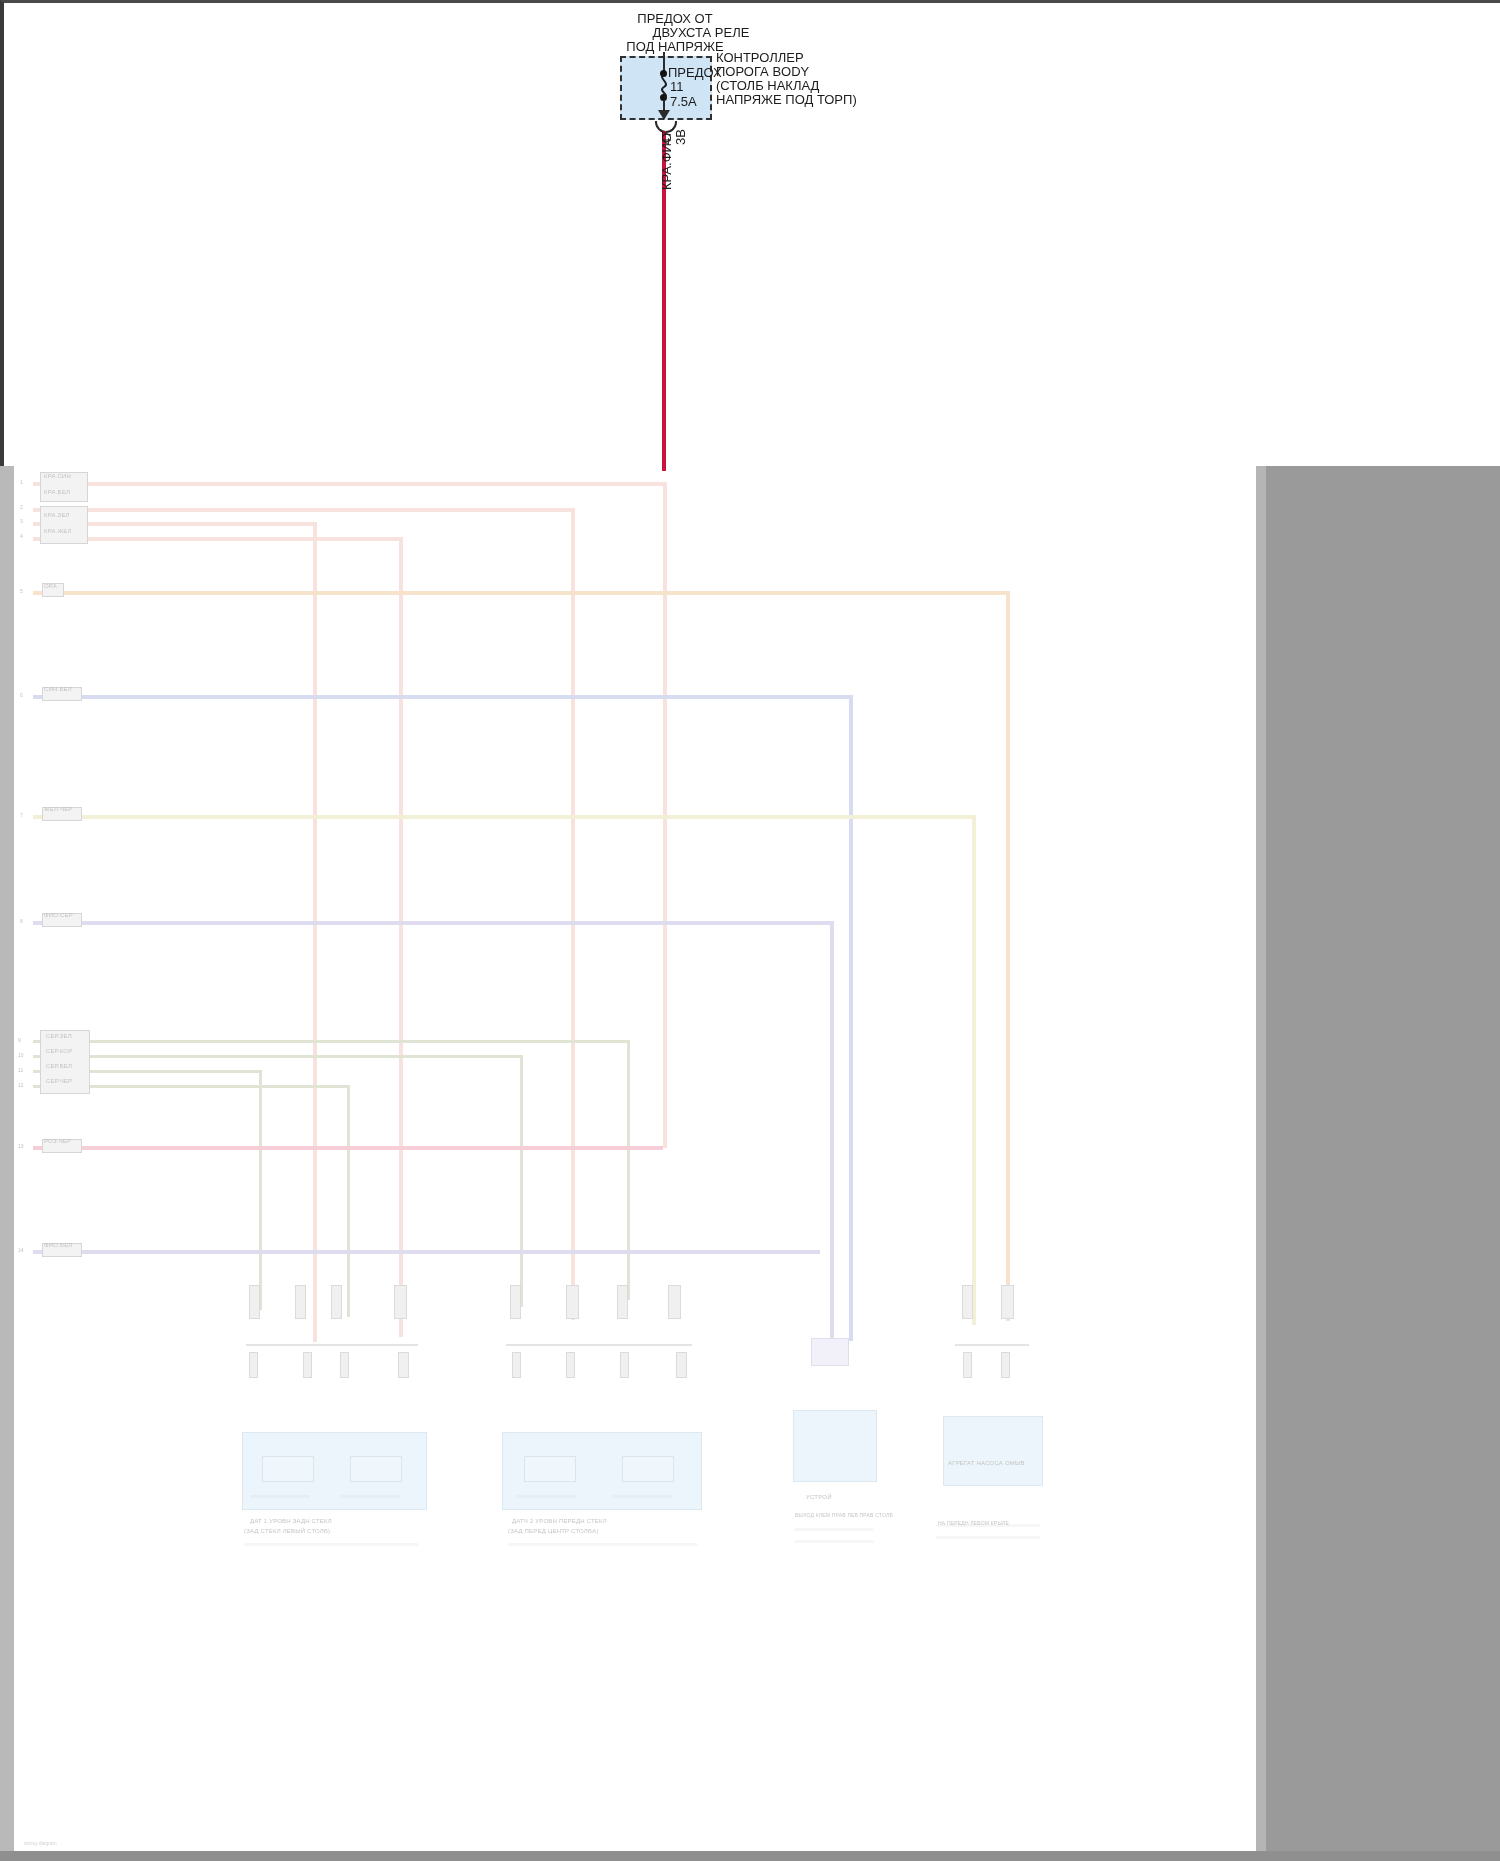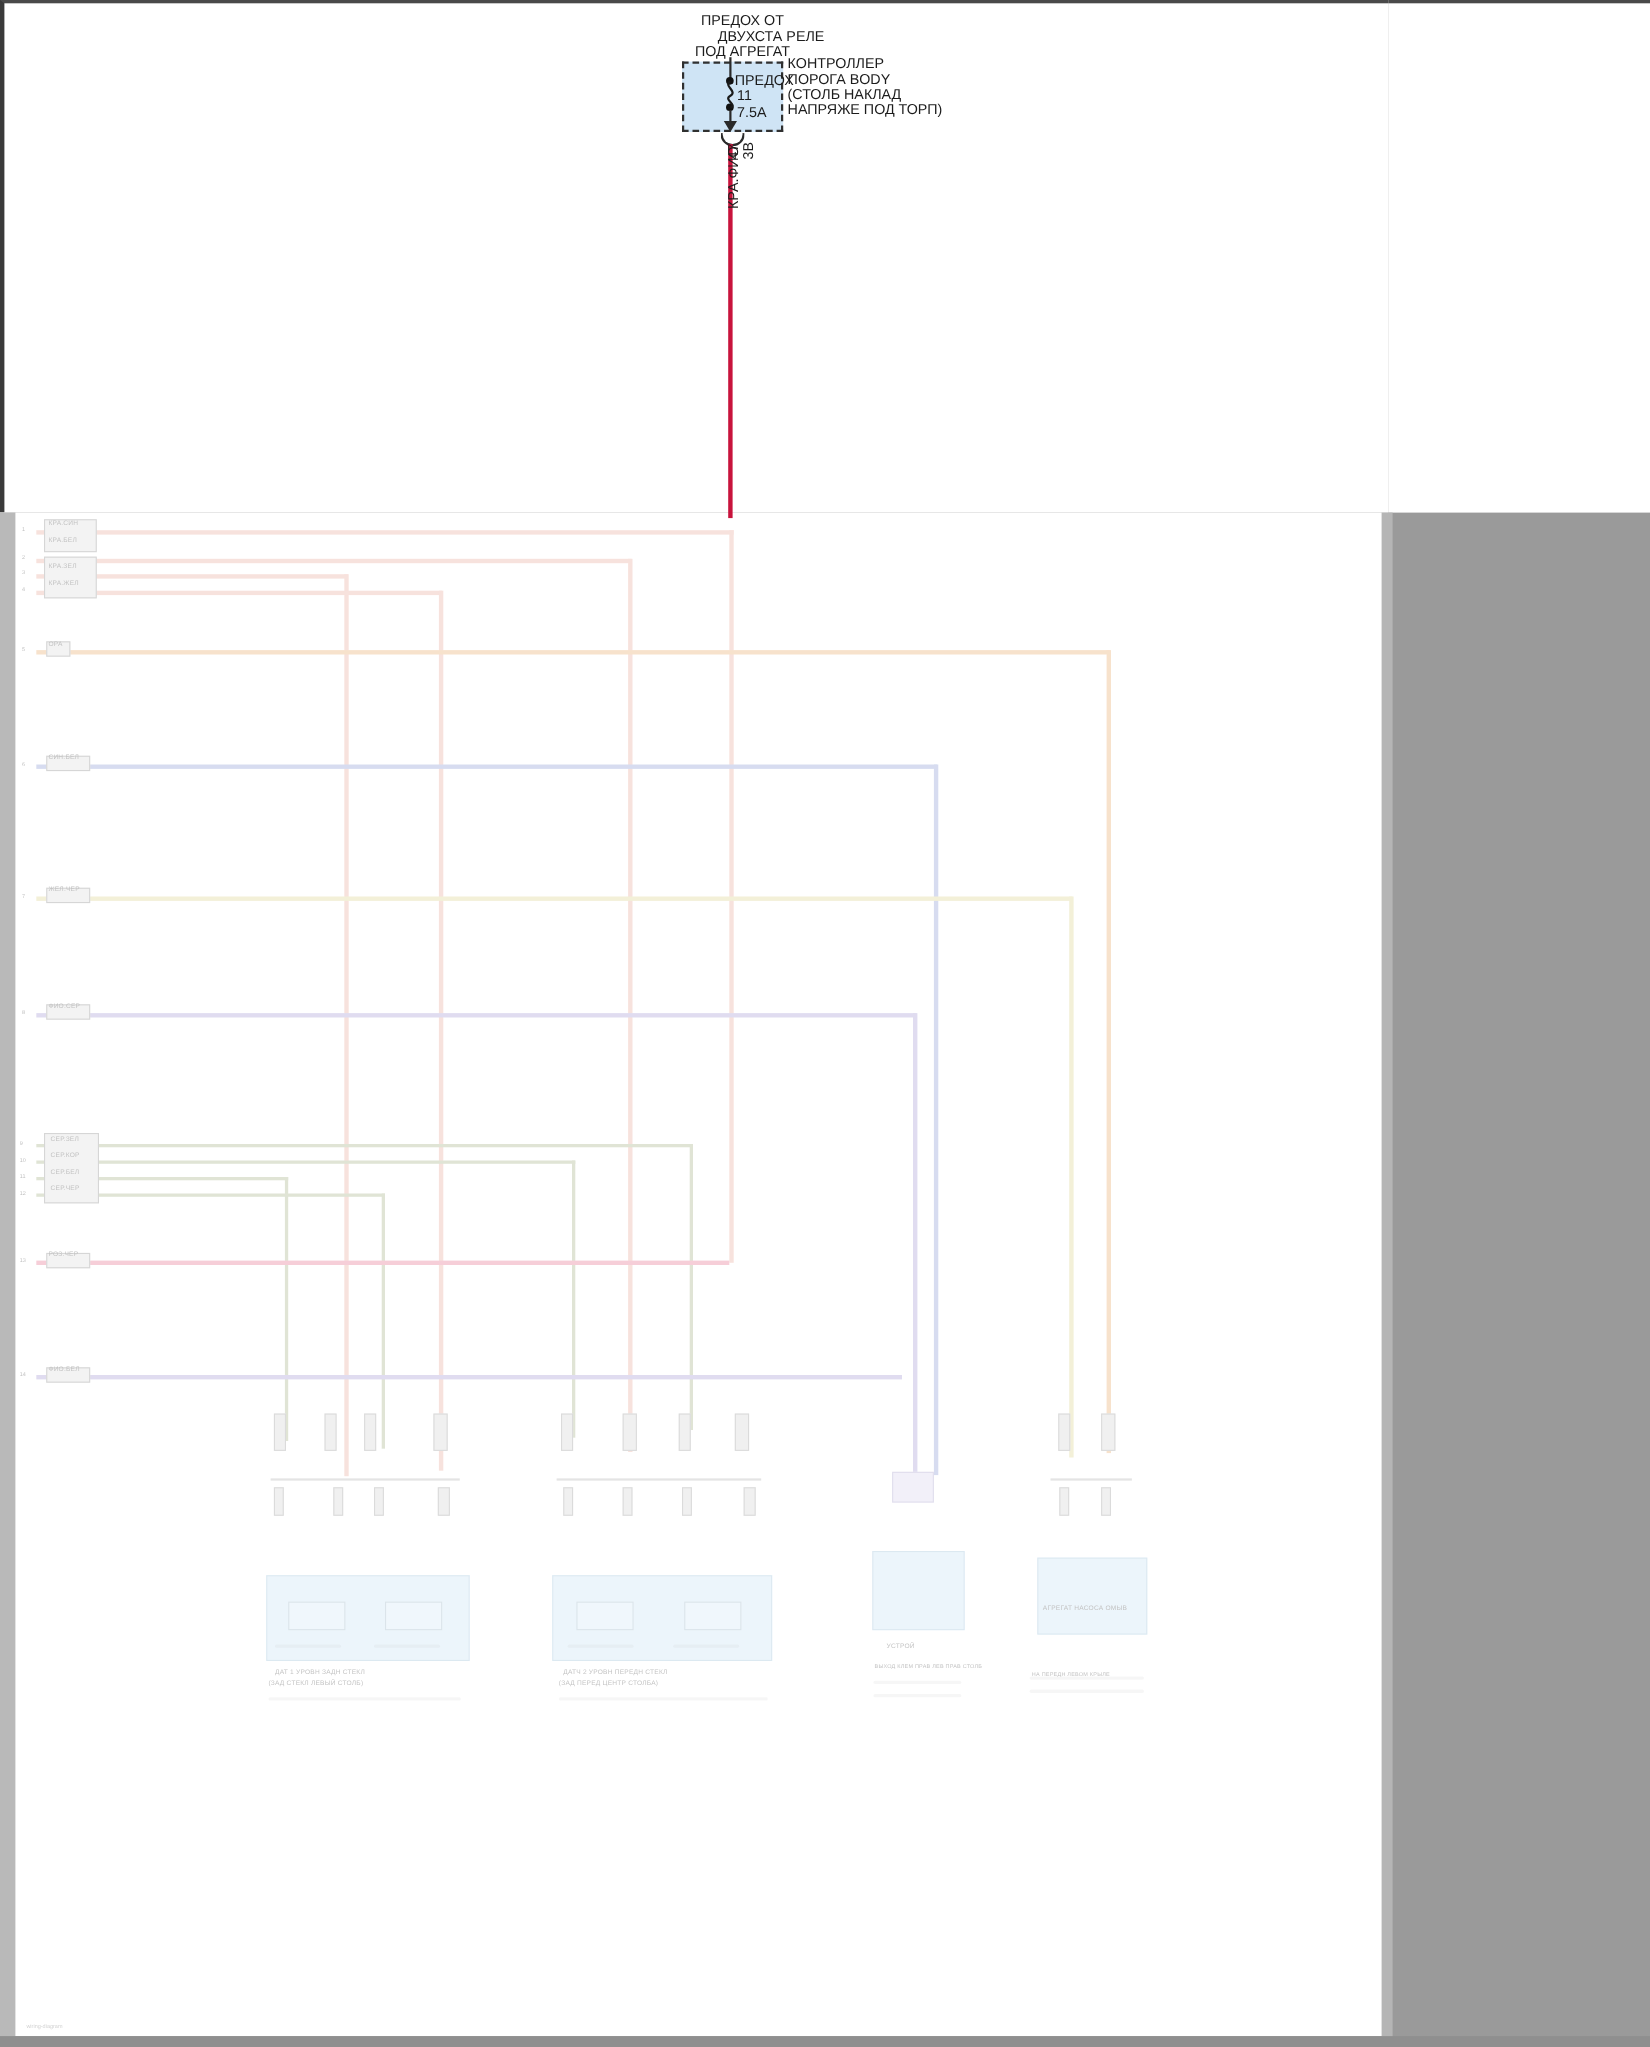--- a/index.html
+++ b/index.html
@@ -186,21 +186,21 @@
 <div id="page">
 
   <div class="sheet-top"></div>
   <div class="sheet-top-rightband"></div>
   <div class="sheet-bottom"></div>
   <div class="sheet-right-edge"></div>
   <div class="bottom-strip"></div>
 
   <div class="txt c" style="left:575px; top:11px; width:200px;">ПРЕДОХ ОТ</div>
   <div class="txt c" style="left:601px; top:25px; width:200px;">ДВУХСТА РЕЛЕ</div>
-  <div class="txt c" style="left:575px; top:39px; width:200px;">ПОД АГРЕГАТ</div>
+  <div class="txt c" style="left:575px; top:39px; width:200px;">ПОД НАПРЯЖЕ</div>
 
   <div class="fusebox" style="left:620px; top:56px; width:92px; height:64px;"></div>
 
   <div class="wire vwire" style="left:663px; top:52px; height:22px; background:#2a2a2a; width:2px;"></div>
 
   <div class="node" style="left:660px; top:70px;"></div>
   <div class="node" style="left:660px; top:94px;"></div>
 
   <svg style="position:absolute; left:655px; top:72px;" width="22" height="28">
     <path d="M9,2 C2,6 16,11 9,15 C2,19 16,23 9,26" stroke="#1b1b1b" stroke-width="2" fill="none"></path>

